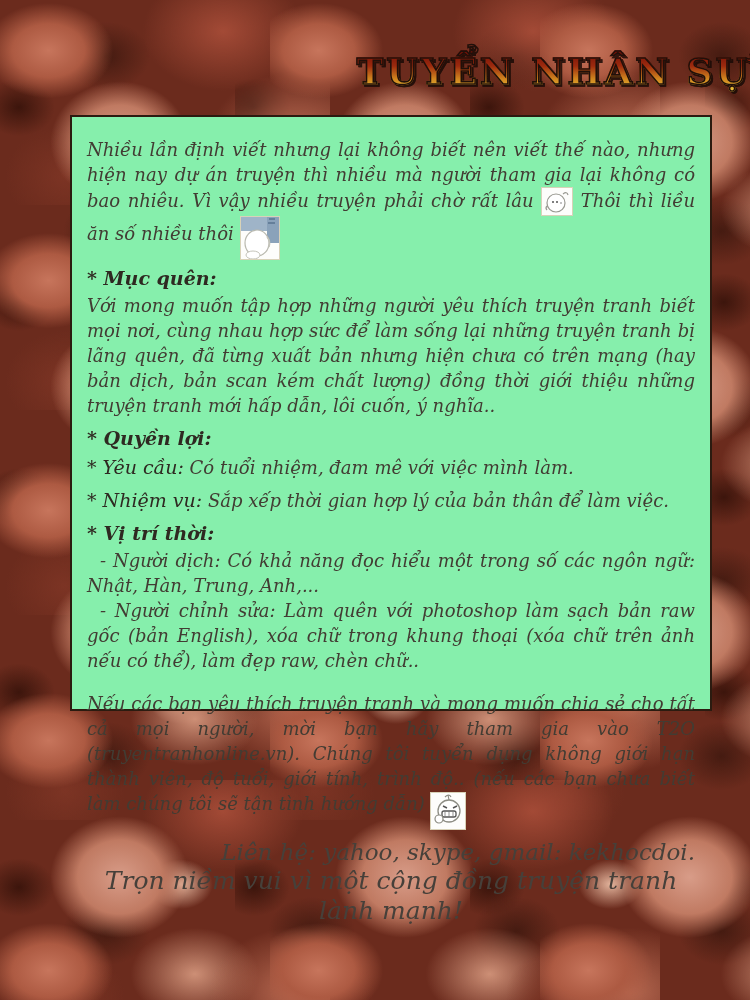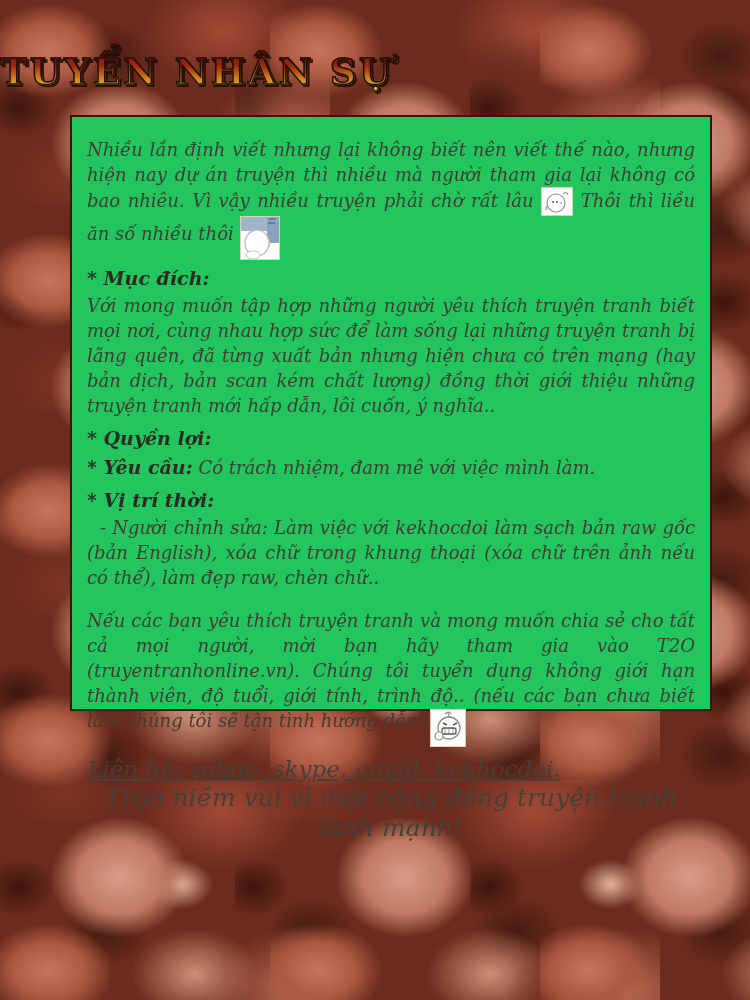--- a/index.html
+++ b/index.html
@@ -22,66 +22,65 @@
       radial-gradient(ellipse 70px 55px at 52% 32%, #451b11 0%, rgba(0,0,0,0) 62%),
       radial-gradient(ellipse 60px 48px at 8% 55%, #3c150c 0%, rgba(0,0,0,0) 60%),
       radial-gradient(ellipse 52px 40px at 84% 78%, #e3b49c 0%, rgba(0,0,0,0) 62%);
     background-size:
       270px 230px, 310px 260px, 285px 245px, 330px 285px,
       250px 205px, 295px 255px, 205px 175px, 235px 195px, 215px 185px;
   }
 
   
   .title-wrap {
-    position:absolute; top:50px; left:0; width:750px; text-align:left; z-index:3;
+    position:absolute; top:50px; left:0; width:750px; text-align:right; z-index:3;
   }
   .page-title {
     display:inline-block;
     font-family:"DejaVu Serif", serif;
     font-weight:bold;
     font-size:36px;
     letter-spacing:3px;
     background:linear-gradient(#6e0d06 0%, #9c2a0e 38%, #cf831e 68%, #ecc93c 100%);
     -webkit-background-clip:text;
     background-clip:text;
     color:transparent;
     -webkit-text-fill-color:transparent;
     -webkit-text-stroke:1.6px #20100a;
     filter:drop-shadow(2px 2px 0 rgba(25,10,6,.85));
   }
 
   
   .panel {
     position:absolute; left:70px; top:115px; width:642px; height:596px;
     box-sizing:border-box;
-    background:#22c55e;
+    background:#86efac;
     border:2px solid #2b1b10;
     padding:20px 15px 0 15px;
     z-index:2;
     color:#423c33;
     font-style:italic;
     font-size:18px;
     line-height:25px;
   }
   .panel p { margin:0; }
   .para { text-align:justify; }
   .sec-heading {
     font-weight:bold; color:#2e2921; font-size:19px; margin:5px 0 2px !important;
   }
-  .inline-heading { font-weight:bold; color:#2e2921; font-size:19px; }
+  .inline-heading { font-weight:normal; color:#2e2921; font-size:19px; }
   .mb6 { margin-bottom:6px !important; }
   .mb8 { margin-bottom:8px !important; }
   .mt4 { margin-top:4px !important; }
   .position-line { text-indent:13px; text-align:justify; }
   .outro { margin-top:18px !important; text-align:justify; }
 
   .contact-line {
-    text-align:left; font-size:23px; line-height:28px; margin-top:8px !important;
+    text-align:right; font-size:23px; line-height:28px; margin-top:8px !important;
     color:#46403a;
-    text-decoration:underline;
   }
   .slogan-line {
     text-align:center; font-size:25px; line-height:30px; color:#46403a;
   }
 
   
   .emo { display:inline-block; background:#fdfdfb; border:1px solid #d8d2b8; vertical-align:-9px; }
   .emo svg { display:block; }
   .emo-tall { vertical-align:-20px; }
 </style>
@@ -108,30 +107,32 @@
     <span>Thôi thì liều ăn số nhiều thôi</span>
     <span class="emo emo-tall"><svg width="38" height="42" viewBox="0 0 38 42">
       <rect x="0" y="0" width="38" height="14" fill="#9fb4c8"></rect>
       <rect x="26" y="0" width="12" height="26" fill="#8aa2ba"></rect>
       <path d="M28 2 l6 0 M27 6 l7 0" stroke="#5a7490" stroke-width="1.5"></path>
       <ellipse cx="16" cy="26" rx="12" ry="13" fill="#fff" stroke="#b9b9af" stroke-width="1.2"></ellipse>
       <ellipse cx="12" cy="38" rx="7" ry="4" fill="#fff" stroke="#c4c4ba" stroke-width="1"></ellipse>
       <path d="M26 20 q4 4 2 10" fill="none" stroke="#c4c4ba" stroke-width="1.5"></path>
     </svg></span></p>
 
-  <p class="sec-heading">* Mục đích:</p>
+  <p class="sec-heading">* Mục quên:</p>
   <p class="para mb8">Với mong muốn tập hợp những người yêu thích truyện tranh biết mọi nơi, cùng nhau hợp sức để làm sống lại những truyện tranh bị lãng quên, đã từng xuất bản nhưng hiện chưa có trên mạng (hay bản dịch, bản scan kém chất lượng) đồng thời giới thiệu những truyện tranh mới hấp dẫn, lôi cuốn, ý nghĩa..</p>
 
   <p class="sec-heading">* Quyền lợi:</p>
 
-  <p class="mb8 mt4"><span class="inline-heading">* Yêu cầu:</span><span> Có trách nhiệm, đam mê với việc mình làm.</span></p>
+  <p class="mb8 mt4"><span class="inline-heading">* Yêu cầu:</span><span> Có tuổi nhiệm, đam mê với việc mình làm.</span></p>
 
+  <p class="mb8"><span class="inline-heading">* Nhiệm vụ:</span><span> Sắp xếp thời gian hợp lý của bản thân để làm việc.</span></p>
 
   <p class="sec-heading">* Vị trí thời:</p>
-  <p class="position-line">- Người chỉnh sửa: Làm việc với kekhocdoi làm sạch bản raw gốc (bản English), xóa chữ trong khung thoại (xóa chữ trên ảnh nếu có thể), làm đẹp raw, chèn chữ..</p>
+  <p class="position-line">- Người dịch: Có khả năng đọc hiểu một trong số các ngôn ngữ: Nhật, Hàn, Trung, Anh,...</p>
+  <p class="position-line">- Người chỉnh sửa: Làm quên với photoshop làm sạch bản raw gốc (bản English), xóa chữ trong khung thoại (xóa chữ trên ảnh nếu có thể), làm đẹp raw, chèn chữ..</p>
 
   <p class="outro"><span>Nếu các bạn yêu thích truyện tranh và mong muốn chia sẻ cho tất cả mọi người, mời bạn hãy tham gia vào T2O (truyentranhonline.vn). Chúng tôi tuyển dụng không giới hạn thành viên, độ tuổi, giới tính, trình độ.. (nếu các bạn chưa biết làm chúng tôi sẽ tận tình hướng dẫn)</span>
     <span class="emo emo-tall"><svg width="34" height="36" viewBox="0 0 34 36">
       <circle cx="18" cy="18" r="11" fill="#fff" stroke="#8d8d84" stroke-width="1.3"></circle>
       <path d="M14 4 q4 -4 6 0 M17 2 l1 5" fill="none" stroke="#8d8d84" stroke-width="1.2"></path>
       <path d="M12 13 l4 2 M26 13 l-4 2" stroke="#555" stroke-width="1.4"></path>
       <rect x="11" y="18" width="14" height="6" rx="2" fill="#fff" stroke="#555" stroke-width="1.3"></rect>
       <path d="M14 18 v6 M18 18 v6 M22 18 v6" stroke="#777" stroke-width="0.8"></path>
       <circle cx="8" cy="26" r="4" fill="#fff" stroke="#8d8d84" stroke-width="1.2"></circle>
     </svg></span></p>

